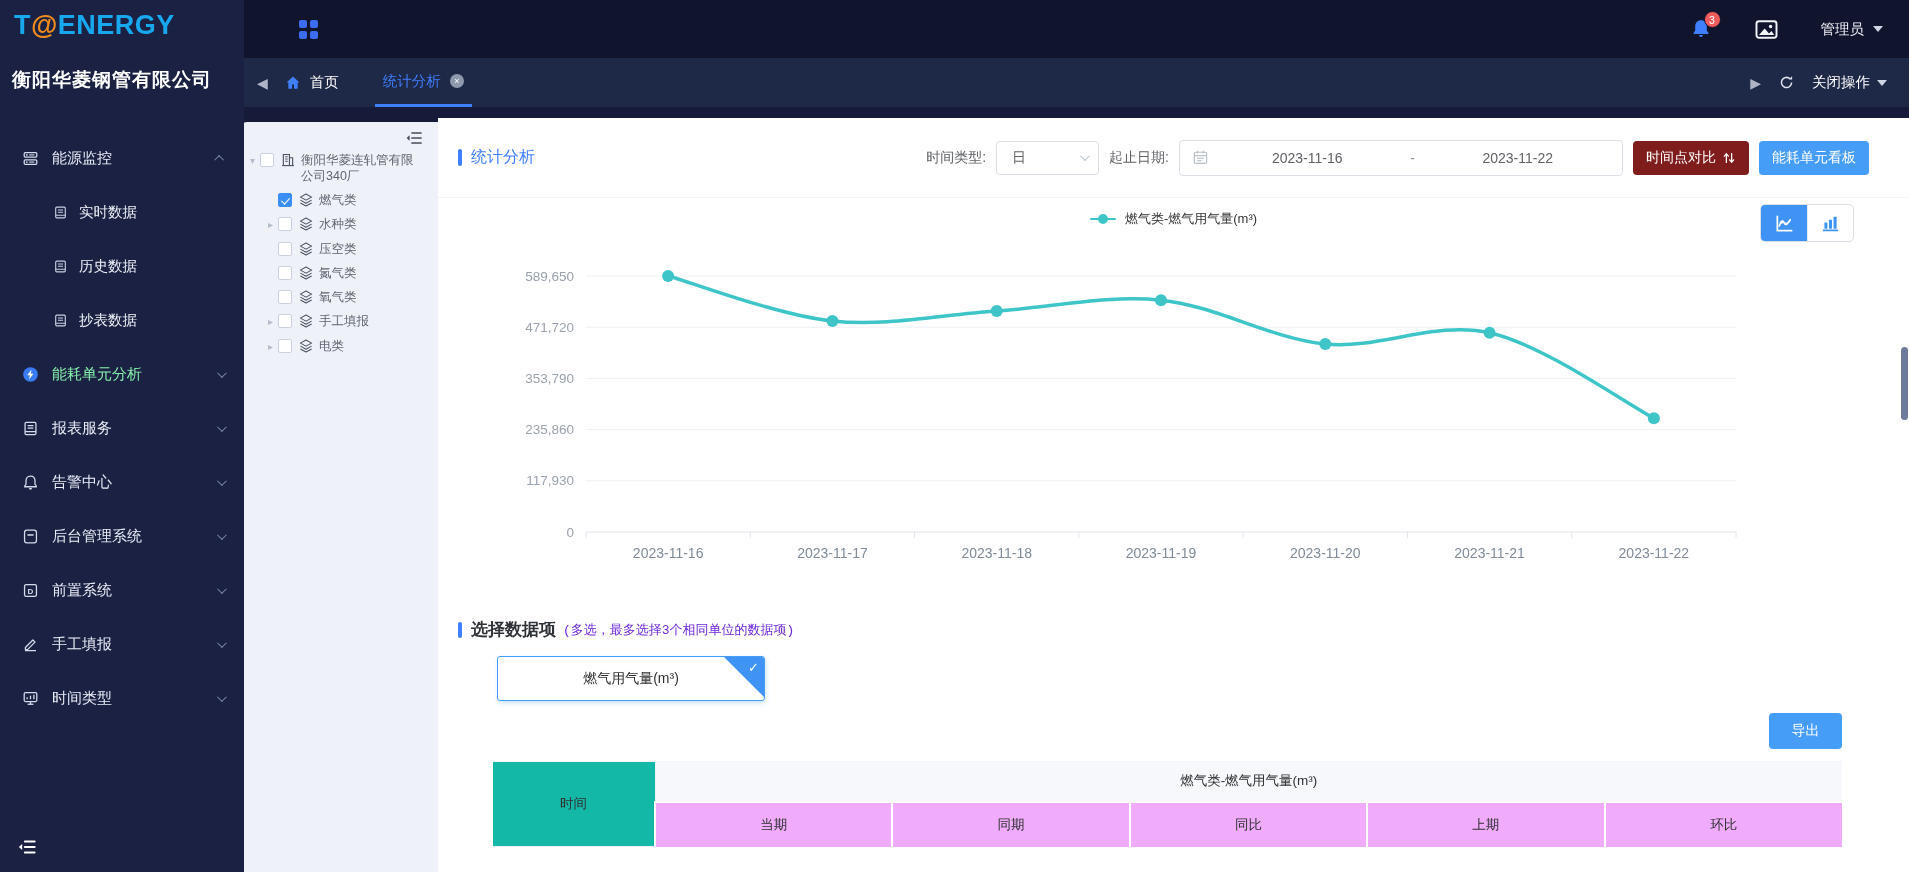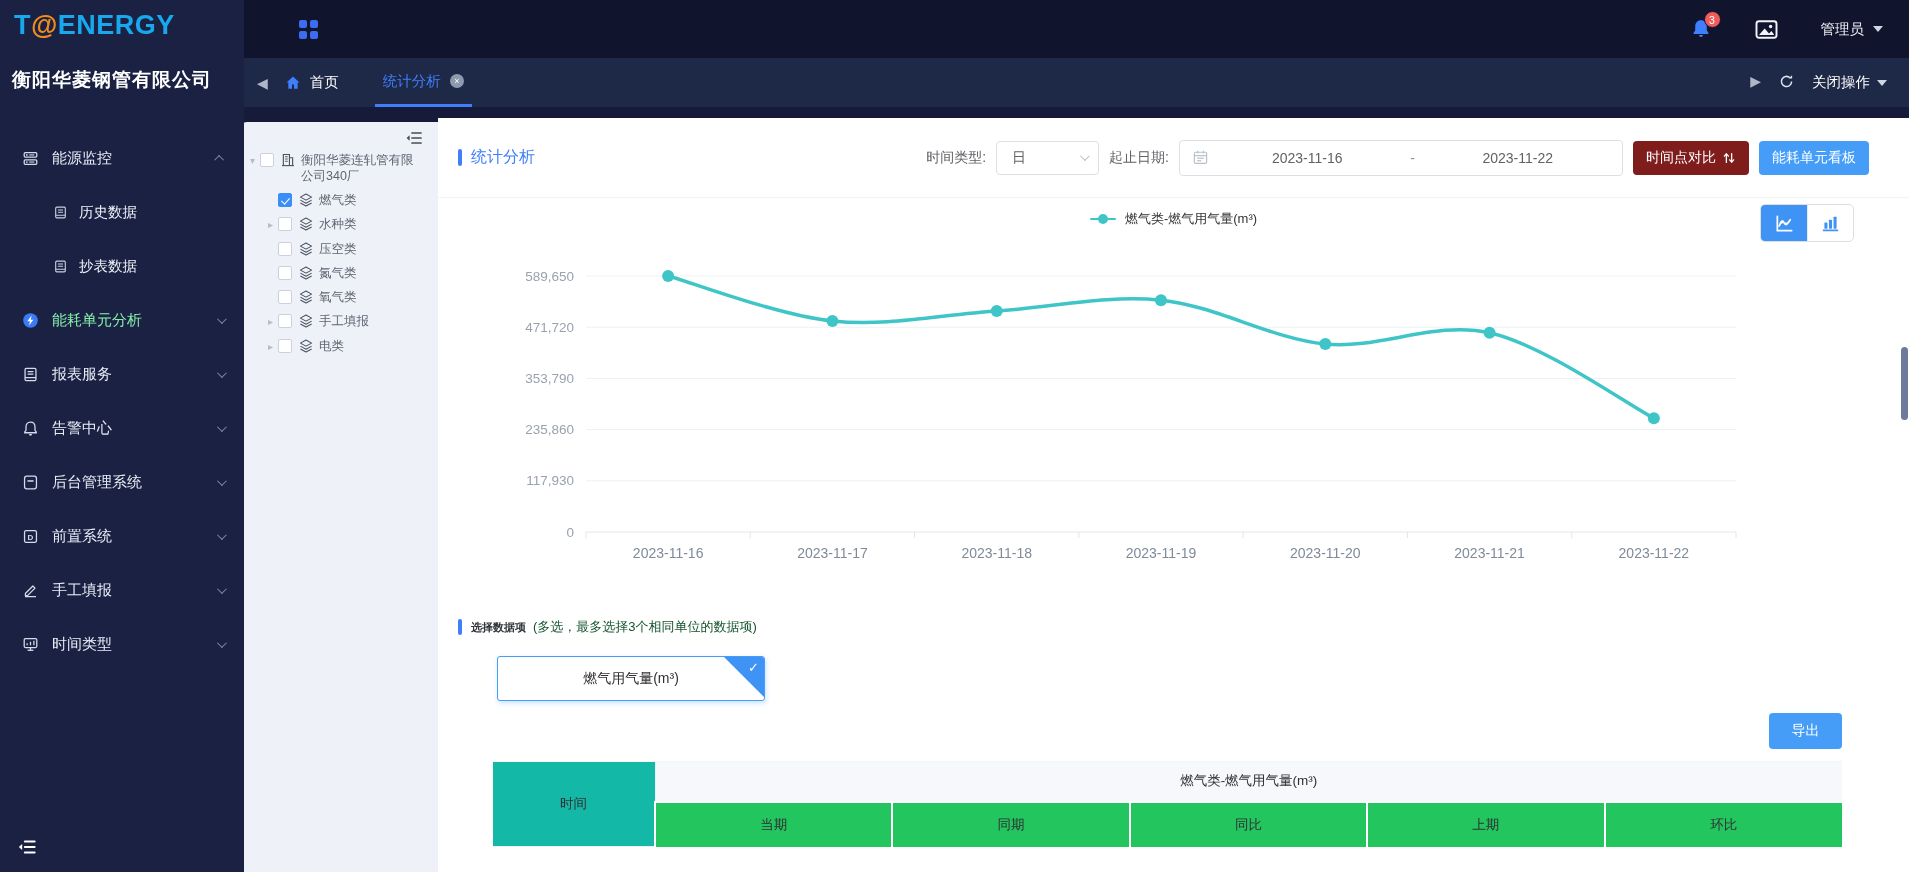--- a/index.html
+++ b/index.html
@@ -38,21 +38,21 @@
 
   
   .tabbar { position:absolute; left:237px; top:58px; right:0; height:49px; background:#1e2847; display:flex; align-items:center; z-index:4; }
   .tb-back { color:#aeb5c7; font-size:14px; margin-left:20px; cursor:pointer; }
   .tb-back:after { content:"◀"; font-family:"DejaVu Sans",sans-serif; }
   .tb-home { display:flex; align-items:center; gap:8px; margin-left:16px; color:#ffffff; font-size:14.5px; cursor:pointer; }
   .tb-home .ico { width:18px; height:18px; }
   .tab { margin-left:36px; height:100%; display:flex; align-items:center; gap:9px; color:#3f7efc; font-size:14.5px; border-bottom:3px solid #3f7efc; padding:0 8px; cursor:pointer; }
   .tab-close { width:14px; height:14px; border-radius:50%; background:#8f99ae; color:#fff; font-size:9px; line-height:1; display:flex; align-items:center; justify-content:center; cursor:pointer; }
   .tab-close:after { content:"×"; }
-  .tb-right { margin-left:auto; display:flex; gap:17px; margin-right:22px;padding-left:9px; }
+  .tb-right { margin-left:auto; display:flex; align-items:center; gap:17px; margin-right:22px;padding-left:9px; }
   .tb-fwd { color:#aeb5c7; font-size:14px; cursor:pointer; }
   .tb-fwd:after { content:"▶"; font-family:"DejaVu Sans",sans-serif; }
   .tb-refresh { width:17px; height:17px; cursor:pointer; }
   .tb-close-op { color:#ffffff; font-size:14.5px; display:flex; gap:7px; align-items:center; cursor:pointer; }
 
   
   .content { position:absolute; left:237px; top:107px; right:0; bottom:0; background:#151b38; }
   .tree-panel { position:absolute; left:0; top:15px; width:201px; bottom:0; background:#eef2f8; border-radius:10px 0 0 0; }
   .fold-btn { position:absolute; top:6px; right:14px; width:20px; height:20px; color:#454c59; cursor:pointer; }
   .tree { padding:26px 0 0 8px; font-size:12.5px; color:#5f6572; }
@@ -89,37 +89,37 @@
   .chart-toggle { position:absolute; top:86px; right:55px; display:flex; border:1px solid #dcdfe6; border-radius:5px; overflow:hidden; background:#fff; }
   .ct-btn { width:46px; height:36px; display:flex; align-items:center; justify-content:center; cursor:pointer; }
   .ct-btn + .ct-btn { border-left:1px solid #e6e9ee; }
   .ct-btn.active { background:#3f93f5; }
   .ct-btn .ico { width:21px; height:21px; }
 
   #chart { position:absolute; left:70px; top:126px; width:1245px; height:335px; }
 
   .picker-title { position:absolute; left:20px; top:500px; display:flex; align-items:center; }
   .picker-title .bar { width:4px; height:16px; background:#3f7efc; border-radius:2px; margin-right:9px; }
-  .picker-title .pt { font-size:11px; font-weight:700; color:#2f3338; margin-right:7px; }
-  .picker-title .hint { font-size:13px; color:#14532d; }
+  .picker-title .pt { font-size:17px; font-weight:700; color:#2f3338; margin-right:7px; }
+  .picker-title .hint { font-size:13px; color:#6d28d9;font-family:Liberation Mono, monospace; }
 
   .chip { position:absolute; left:59px; top:538px; width:268px; height:45px; background:#fff; border:1px solid #459df8; border-radius:3px; display:flex; align-items:center; justify-content:center; font-size:14px; color:#303133; box-shadow:1px 2px 5px rgba(69,157,248,.3); cursor:pointer; overflow:hidden; }
   .chip-corner { position:absolute; top:0; right:0; width:0; height:0; border-top:40px solid #3f93f5; border-left:40px solid transparent; }
   .chip-check { position:absolute; top:3px; right:5px; color:#fff; font-size:13px; font-weight:700; font-family:"DejaVu Sans",sans-serif; }
   .chip-check:after { content:"✓"; }
 
   .export-btn { position:absolute; right:67px; top:595px; width:73px; height:36px; background:#459df8; color:#fff; border:none; border-radius:4px; font-size:14px; cursor:pointer; font-family:inherit; }
 
   .table-wrap { position:absolute; left:55px; right:67px; top:643px; }
   table { width:100%; border-collapse:collapse; table-layout:fixed; }
   col.c-time { width:162px; }
   th { font-weight:400; color:#303133; font-size:13.5px; }
   .th-time { background:#14b8a6; border-right:1px solid #edf0f6; border-top:1px solid #f3f5f9; border-bottom:1px solid #edf0f6; }
   .th-group { height:40px; background:#f6f8fb; border-bottom:2px solid #fff; border-top:1px solid #f3f5f9; }
-  .sub th { height:45px; background:#22c55e; border-left:2px solid #fff; }
+  .sub th { height:45px; background:#f0abfc; border-left:2px solid #fff; }
 
   .scroll-thumb { position:absolute; right:1px; top:347px; width:7px; height:73px; background:#6e7a9b; border-radius:4px; z-index:9; cursor:grab; }
 </style>
 </head>
 <body>
 
 <aside class="sidebar">
   <div class="logo"><span>T</span><span class="at">@</span><span>ENERGY</span></div>
   <div class="company">衡阳华菱钢管有限公司</div>
   <nav id="sidebar-menu">
@@ -131,20 +131,31 @@
               <rect x="2.6" y="11.6" width="14.8" height="5.2" rx="1.2"></rect>
             </g>
             <circle cx="5.7" cy="5.8" r="1" fill="currentColor"></circle>
             <circle cx="5.7" cy="14.2" r="1" fill="currentColor"></circle>
             <line x1="8.5" y1="5.8" x2="14.5" y2="5.8" stroke="currentColor" stroke-width="1.3"></line>
             <line x1="8.5" y1="14.2" x2="14.5" y2="14.2" stroke="currentColor" stroke-width="1.3"></line>
           </svg>
         </span>
         <span>能源监控</span>
         <i class="chev up"></i>
+      </div>
+      <div class="menu-sub">
+        <span class="ico">
+          <svg viewBox="0 0 20 20">
+            <g fill="none" stroke="currentColor" stroke-width="1.5">
+              <rect x="3.6" y="2.8" width="12.8" height="14.4" rx="1.4"></rect>
+              <path d="M6.6 6.6h6.8M6.6 9.6h6.8M3.6 13.6h12.8"></path>
+            </g>
+          </svg>
+        </span>
+        <span>实时数据</span>
       </div>
       <div class="menu-sub">
         <span class="ico">
           <svg viewBox="0 0 20 20">
             <g fill="none" stroke="currentColor" stroke-width="1.5">
               <rect x="3.6" y="2.8" width="12.8" height="14.4" rx="1.4"></rect>
               <path d="M6.6 6.6h6.8M6.6 9.6h6.8M3.6 13.6h12.8"></path>
             </g>
           </svg>
         </span>

